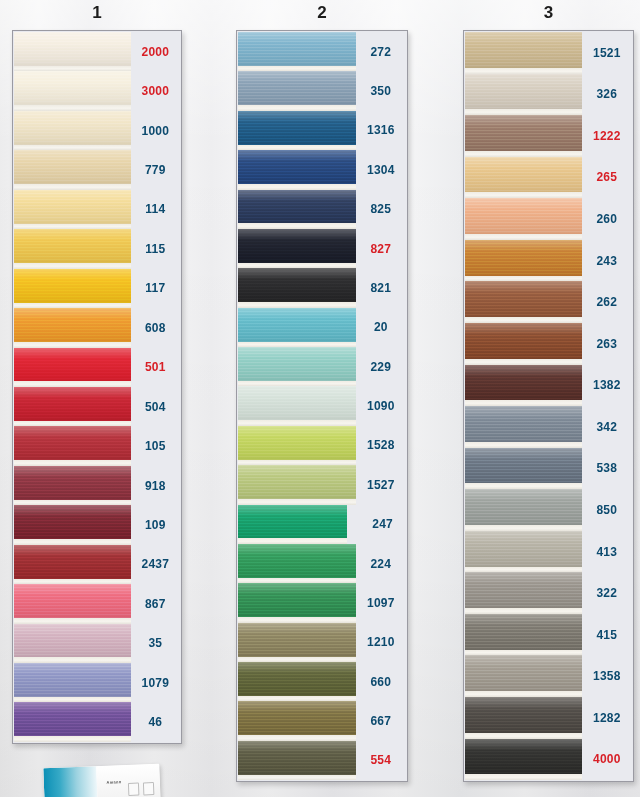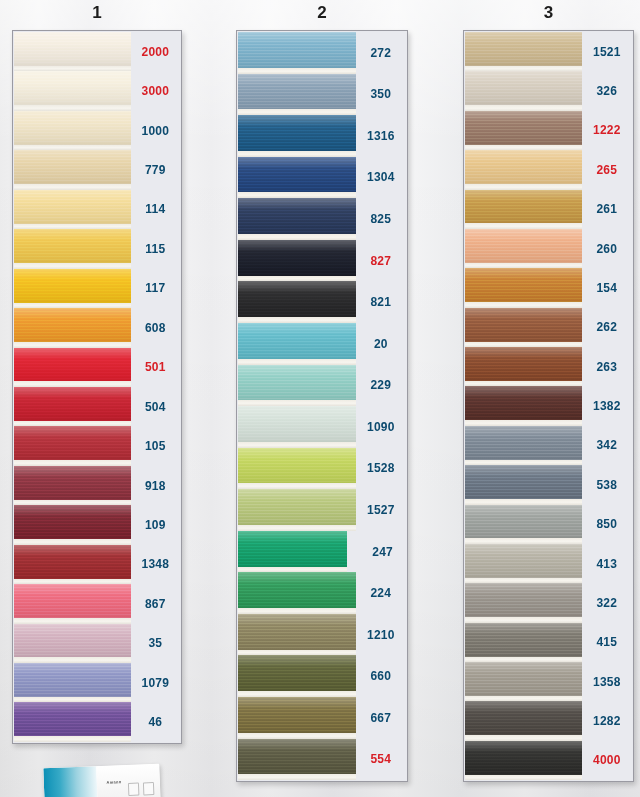--- a/index.html
+++ b/index.html
@@ -247,21 +247,21 @@
             <div class="gap"></div>
           </div>
           <div class="label-cell" style="width: 50px;">109</div>
         </div>
         <div class="row">
           <div class="swatch" style="width: 118px; background: rgb(158, 43, 47);">
             <div class="threads"></div>
             <div class="sheen"></div>
             <div class="gap"></div>
           </div>
-          <div class="label-cell" style="width: 50px;">1348</div>
+          <div class="label-cell" style="width: 50px;">2437</div>
         </div>
         <div class="row">
           <div class="swatch" style="width: 118px; background: rgb(239, 106, 127);">
             <div class="threads"></div>
             <div class="sheen"></div>
             <div class="gap"></div>
           </div>
           <div class="label-cell" style="width: 50px;">867</div>
         </div>
         <div class="row">
@@ -399,20 +399,28 @@
         </div>
         <div class="row">
           <div class="swatch" style="width: 119px; background: rgb(46, 154, 89);">
             <div class="threads"></div>
             <div class="sheen"></div>
             <div class="gap"></div>
           </div>
           <div class="label-cell" style="width: 51px;">224</div>
         </div>
         <div class="row">
+          <div class="swatch" style="width: 119px; background: rgb(47, 143, 82);">
+            <div class="threads"></div>
+            <div class="sheen"></div>
+            <div class="gap"></div>
+          </div>
+          <div class="label-cell" style="width: 51px;">1097</div>
+        </div>
+        <div class="row">
           <div class="swatch" style="width: 119px; background: rgb(142, 133, 96);">
             <div class="threads"></div>
             <div class="sheen"></div>
             <div class="gap"></div>
           </div>
           <div class="label-cell" style="width: 51px;">1210</div>
         </div>
         <div class="row">
           <div class="swatch" style="width: 119px; background: rgb(94, 99, 55);">
             <div class="threads"></div>
@@ -468,42 +476,34 @@
         </div>
         <div class="row">
           <div class="swatch" style="width: 118px; background: rgb(233, 199, 140);">
             <div class="threads"></div>
             <div class="sheen"></div>
             <div class="gap"></div>
           </div>
           <div class="label-cell hot" style="width: 51px;">265</div>
         </div>
         <div class="row">
-          <div class="swatch" style="width: 118px; background: rgb(199, 154, 71);">
-            <div class="threads"></div>
-            <div class="sheen"></div>
-            <div class="gap"></div>
-          </div>
-          <div class="label-cell" style="width: 51px;">261</div>
-        </div>
-        <div class="row">
           <div class="swatch" style="width: 118px; background: rgb(240, 176, 137);">
             <div class="threads"></div>
             <div class="sheen"></div>
             <div class="gap"></div>
           </div>
           <div class="label-cell" style="width: 51px;">260</div>
         </div>
         <div class="row">
           <div class="swatch" style="width: 118px; background: rgb(201, 128, 47);">
             <div class="threads"></div>
             <div class="sheen"></div>
             <div class="gap"></div>
           </div>
-          <div class="label-cell" style="width: 51px;">154</div>
+          <div class="label-cell" style="width: 51px;">243</div>
         </div>
         <div class="row">
           <div class="swatch" style="width: 118px; background: rgb(150, 89, 58);">
             <div class="threads"></div>
             <div class="sheen"></div>
             <div class="gap"></div>
           </div>
           <div class="label-cell" style="width: 51px;">262</div>
         </div>
         <div class="row">

